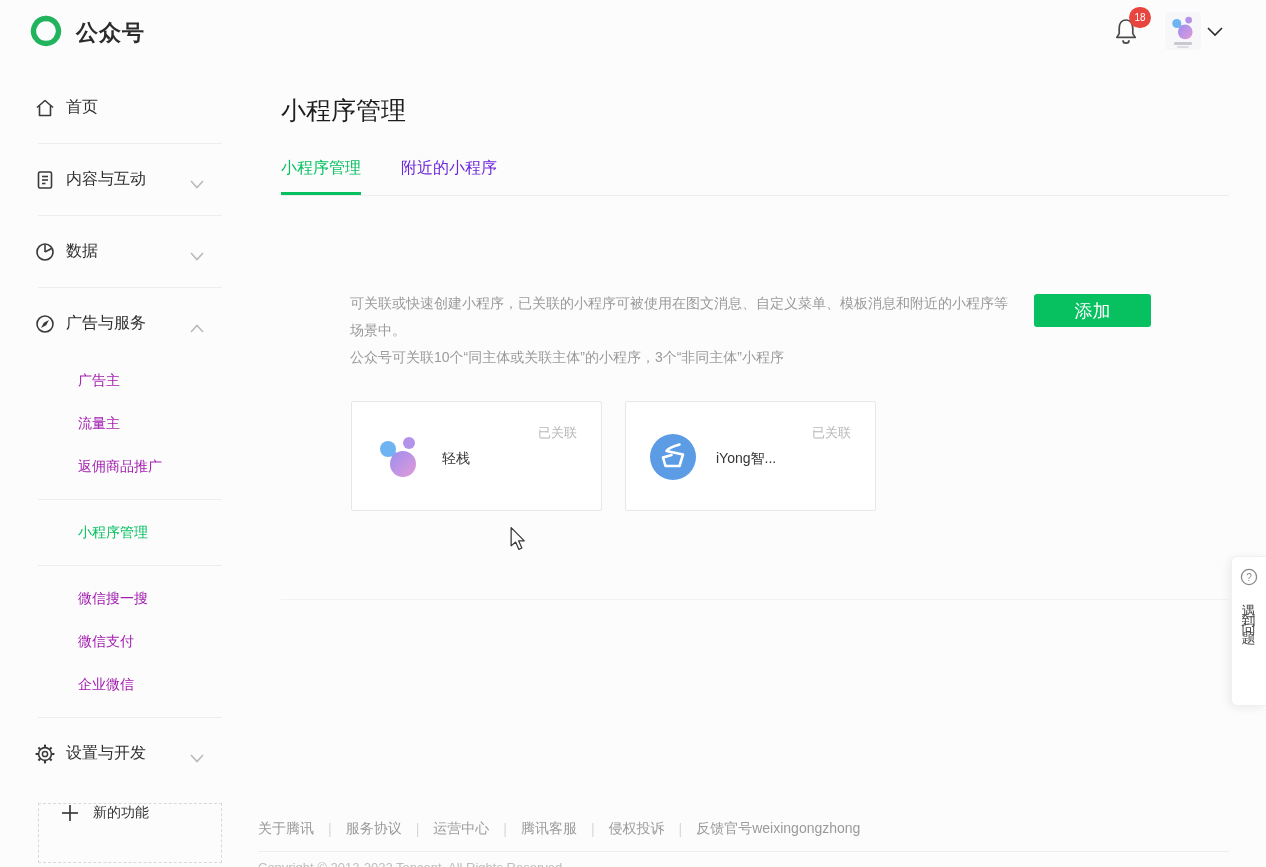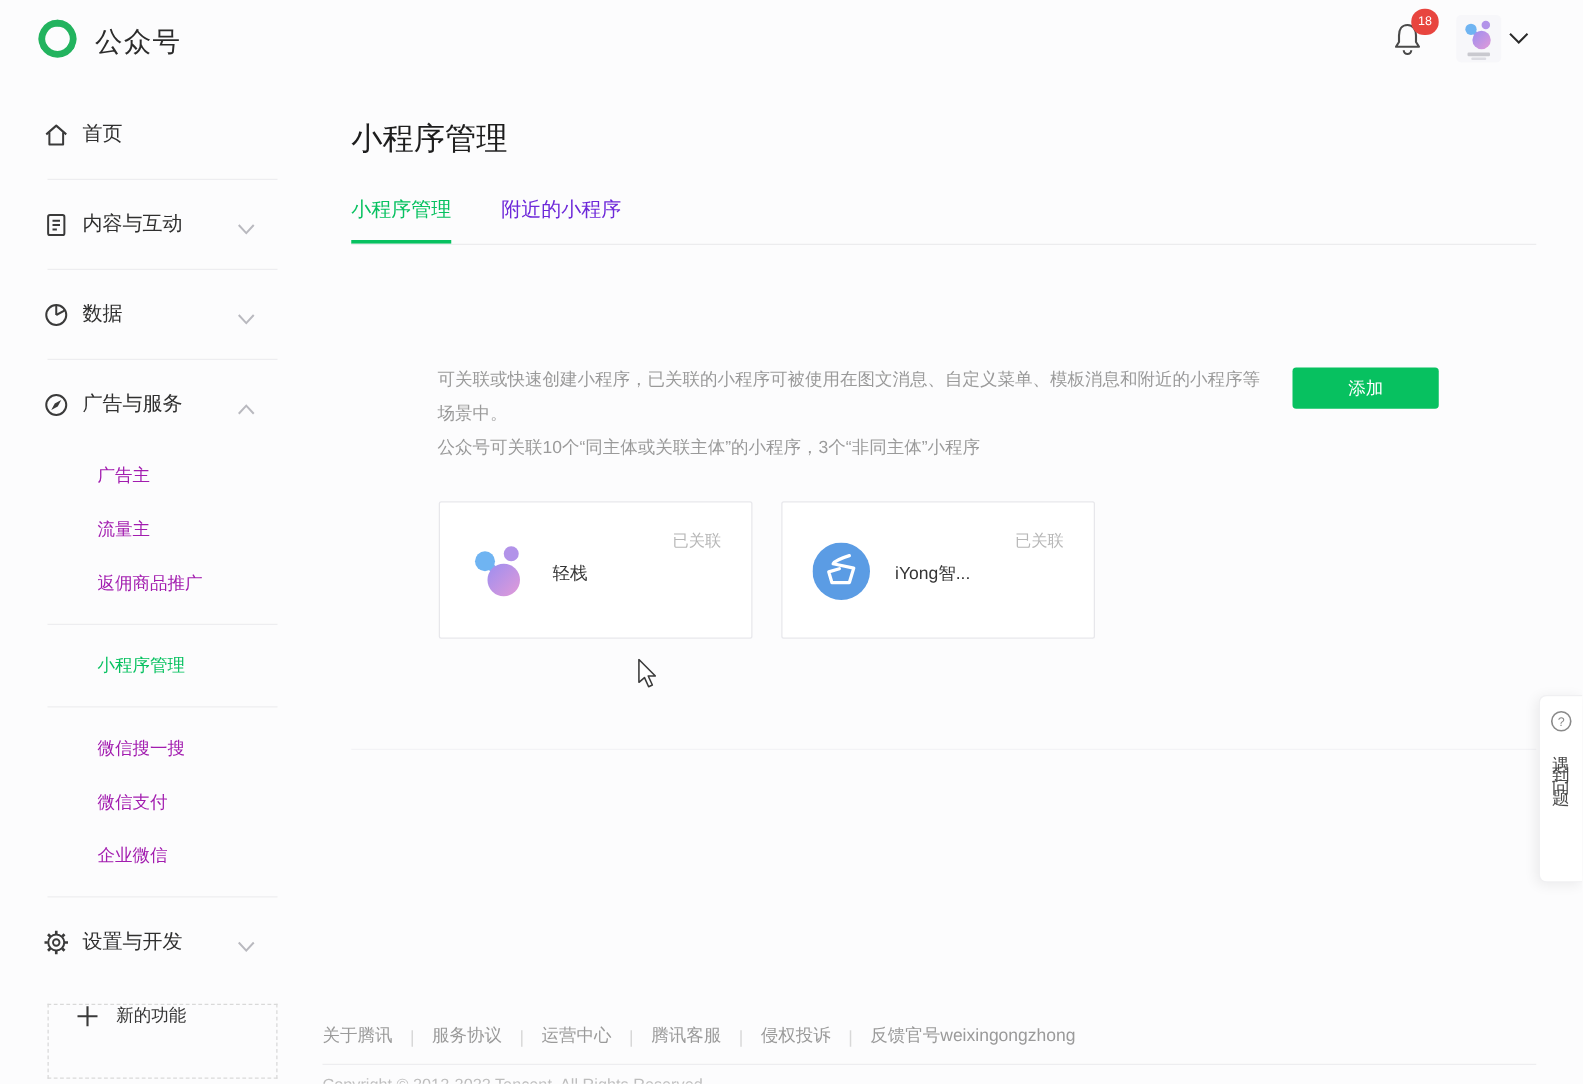--- a/index.html
+++ b/index.html
@@ -6,21 +6,21 @@
   html,body { width:1266px; height:867px; overflow:hidden; }
   body {
     position:relative;
     background:#fcfcfd;
     font-family:"Liberation Sans", sans-serif;
     color:#353535;
   }
   
   .header { position:absolute; top:0; left:0; right:0; height:62px; background:#fcfcfd; }
   .brand { position:absolute; left:26px; top:11px; display:flex; align-items:center; }
-  .brand-title { font-size:22px; color:#2b2b2b; margin-left:10px; letter-spacing:1px; }
+  .brand-title { font-size:22px; color:#2b2b2b; margin-left:10px; letter-spacing:1px;font-weight:bold; }
   .bell { position:absolute; left:1111px; top:15px; width:30px; height:32px; cursor:pointer; }
   .badge {
     position:absolute; left:1129px; top:7px; min-width:22px; height:21px;
     border-radius:11px; background:#e8453f; color:#fff; font-size:10px;
     display:flex; align-items:center; justify-content:center; padding:0 5px;
   }
   .avatar {
     position:absolute; left:1165px; top:12px; width:36px; height:38px;
     background:#f7f7fa; border-radius:4px; display:flex; flex-direction:column;
     align-items:center; justify-content:flex-start; padding-top:3px; cursor:pointer;
@@ -48,21 +48,21 @@
   .page-title { position:absolute; left:281px; top:94px; font-size:25px; font-weight:500; color:#1d1d1d; }
   .tabs { position:absolute; left:281px; top:158px; display:flex; }
   .tab { font-size:16px; color:#6d28d9; margin-right:40px; padding-bottom:16px; cursor:pointer; position:relative; }
   .tab.active { color:#07c160; }
   .tab.active::after { content:""; position:absolute; left:0; right:0; bottom:0; height:3px; background:#07c160; }
   .tabbar-line { position:absolute; left:281px; right:37px; top:195px; height:1px; background:#ececee; }
 
   .desc { position:absolute; left:350px; top:290px; width:662px; font-size:14px; color:#9a9a9a; line-height:27px; }
   .add-btn {
     position:absolute; left:1034px; top:294px; width:117px; height:33px;
-    background:#07c160; color:#fff; font-size:14px; border:none; border-radius:3px; cursor:pointer;
+    background:#07c160; color:#fff; font-size:18px; border:none; border-radius:3px; cursor:pointer;
   }
   .cards { position:absolute; left:351px; top:401px; display:flex; gap:23px; }
   .card {
     width:251px; height:110px; background:#fff; border:1px solid #e7e7eb;
     border-radius:2px; position:relative; cursor:pointer;
   }
   .card-logo { position:absolute; left:24px; top:32px; width:46px; height:46px; }
   .card-name { position:absolute; left:90px; top:48px; font-size:14px; color:#353535; }
   .card-status { position:absolute; right:24px; top:22px; font-size:13px; color:#b7b7b7; }
   .faint-div { position:absolute; left:281px; right:37px; top:599px; height:1px; background:#f3f3f6; }

